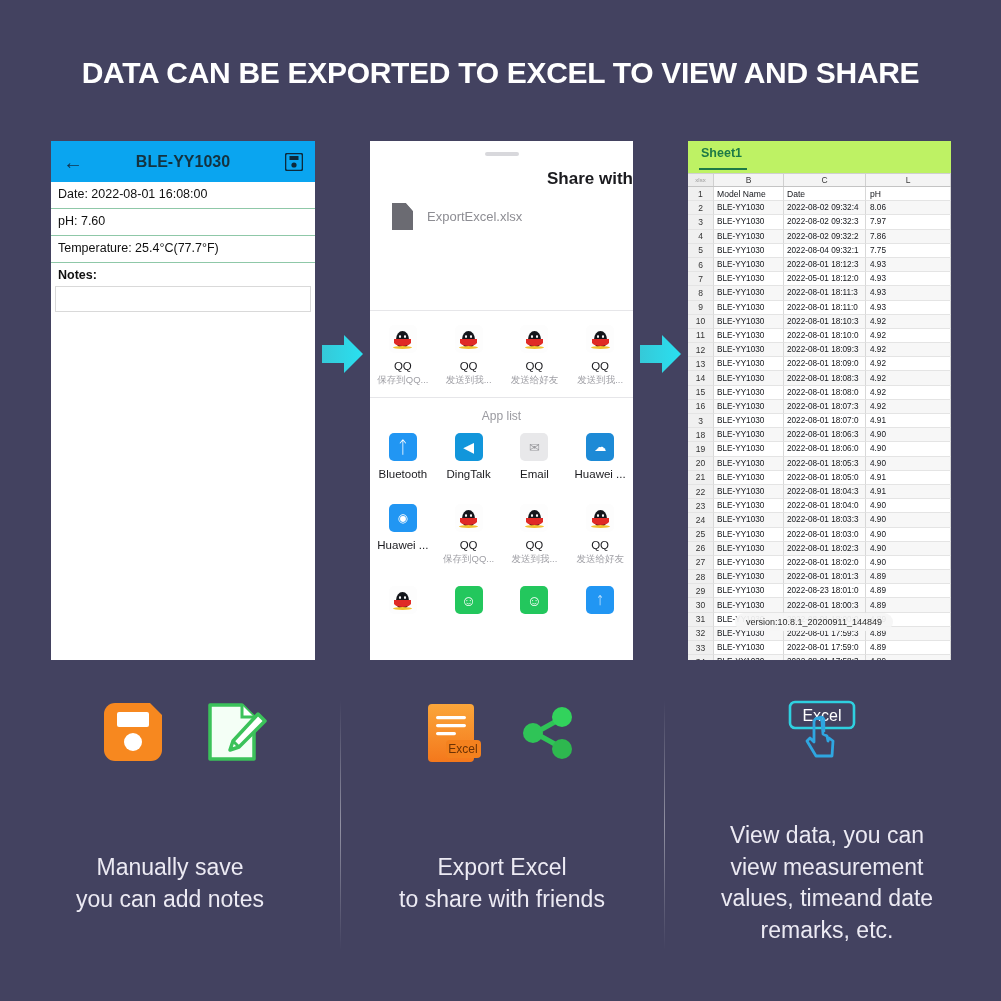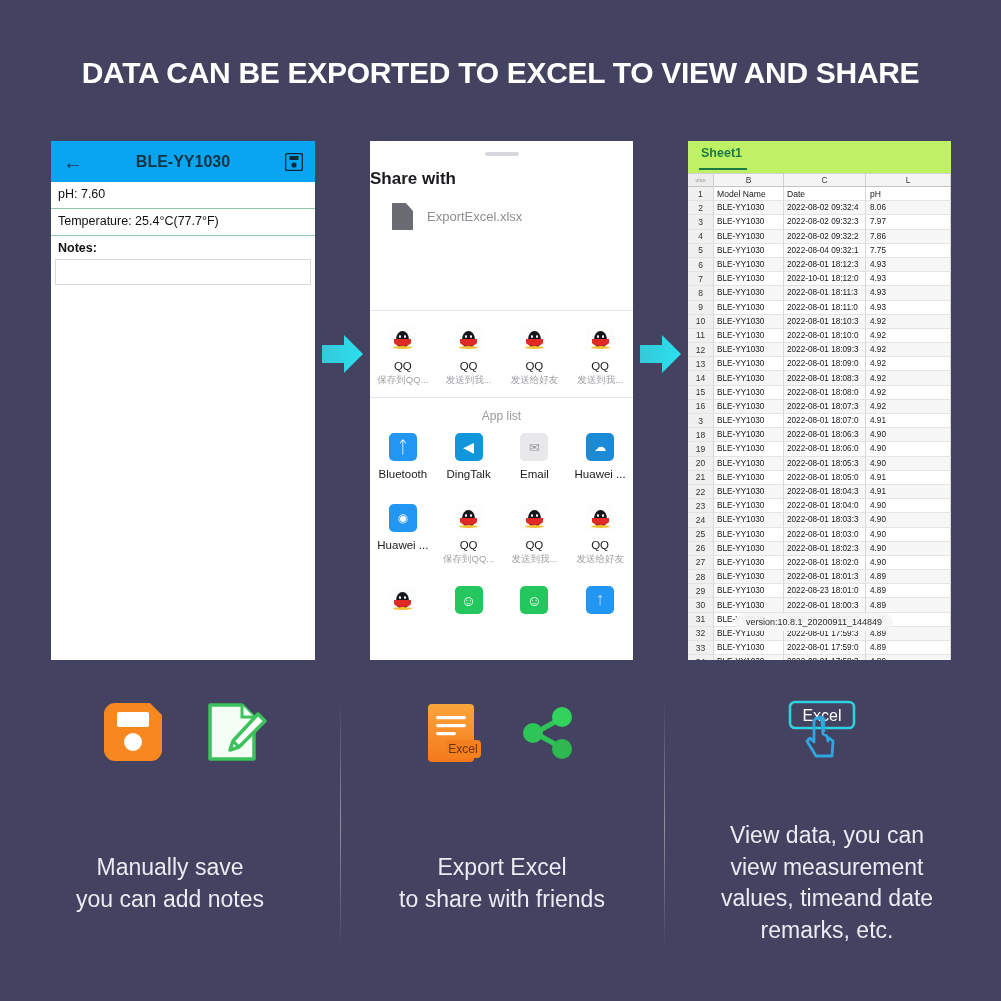--- a/index.html
+++ b/index.html
@@ -65,21 +65,21 @@
     margin: 0 4px; height: 26px;
     border: 1px solid #d9d9d9; background:#fff;
   }
 
   
   .sheet-grip {
     width: 34px; height: 4px; border-radius: 2px;
     background: #d8d8dc; margin: 11px auto 0 auto;
   }
   .sheet-title {
-    text-align: left; font-size: 17px; color: #1b1b1f;
+    text-align: right; font-size: 17px; color: #1b1b1f;
     font-weight: bold; margin-top: 13px;
   }
   .file-row {
     display: flex; align-items: center; gap: 14px;
     padding: 14px 0 0 22px;
   }
   .file-icon { width: 21px; height: 27px; position: relative; }
   .file-icon .pg {
     width: 21px; height: 27px; background: #6b6b72;
     clip-path: polygon(0 0, 68% 0, 100% 28%, 100% 100%, 0 100%);
@@ -227,20 +227,21 @@
     <div class="back">←</div>
     <div class="title">BLE-YY1030</div>
     <div class="save-ic">
       <svg viewBox="0 0 18 18" width="18" height="18">
         <rect x="0.5" y="0.5" width="17" height="17" rx="2" fill="none" stroke="#0d2a3b" stroke-width="1.6"></rect>
         <rect x="4.5" y="3" width="9" height="4" fill="#0d2a3b"></rect>
         <circle cx="9" cy="12" r="2.6" fill="#0d2a3b"></circle>
       </svg>
     </div>
   </div>
+  <div class="detail-row">Date: 2022-08-01 16:08:00</div>
   <div class="detail-row">pH: 7.60</div>
   <div class="detail-row">Temperature: 25.4°C(77.7°F)</div>
   <div class="detail-row notes-label">Notes:</div>
   <div class="notes-box"></div>
 </div>
 
 <div class="arrow" style="left:320px; top:333px;">
   <svg viewBox="0 0 44 42" width="44" height="42">
     <defs>
         <linearGradient id="ag1" x1="0" y1="0" x2="1" y2="0">
@@ -494,21 +495,21 @@
       </div>
       <div class="xl-row">
         <div class="c-idx">6</div>
         <div class="c-b">BLE-YY1030</div>
         <div class="c-c">2022-08-01 18:12:3</div>
         <div class="c-l">4.93</div>
       </div>
       <div class="xl-row">
         <div class="c-idx">7</div>
         <div class="c-b">BLE-YY1030</div>
-        <div class="c-c">2022-10-01 18:12:0</div>
+        <div class="c-c">2022-05-01 18:12:0</div>
         <div class="c-l">4.93</div>
       </div>
       <div class="xl-row">
         <div class="c-idx">8</div>
         <div class="c-b">BLE-YY1030</div>
         <div class="c-c">2022-08-01 18:11:3</div>
         <div class="c-l">4.93</div>
       </div>
       <div class="xl-row">
         <div class="c-idx">9</div>

